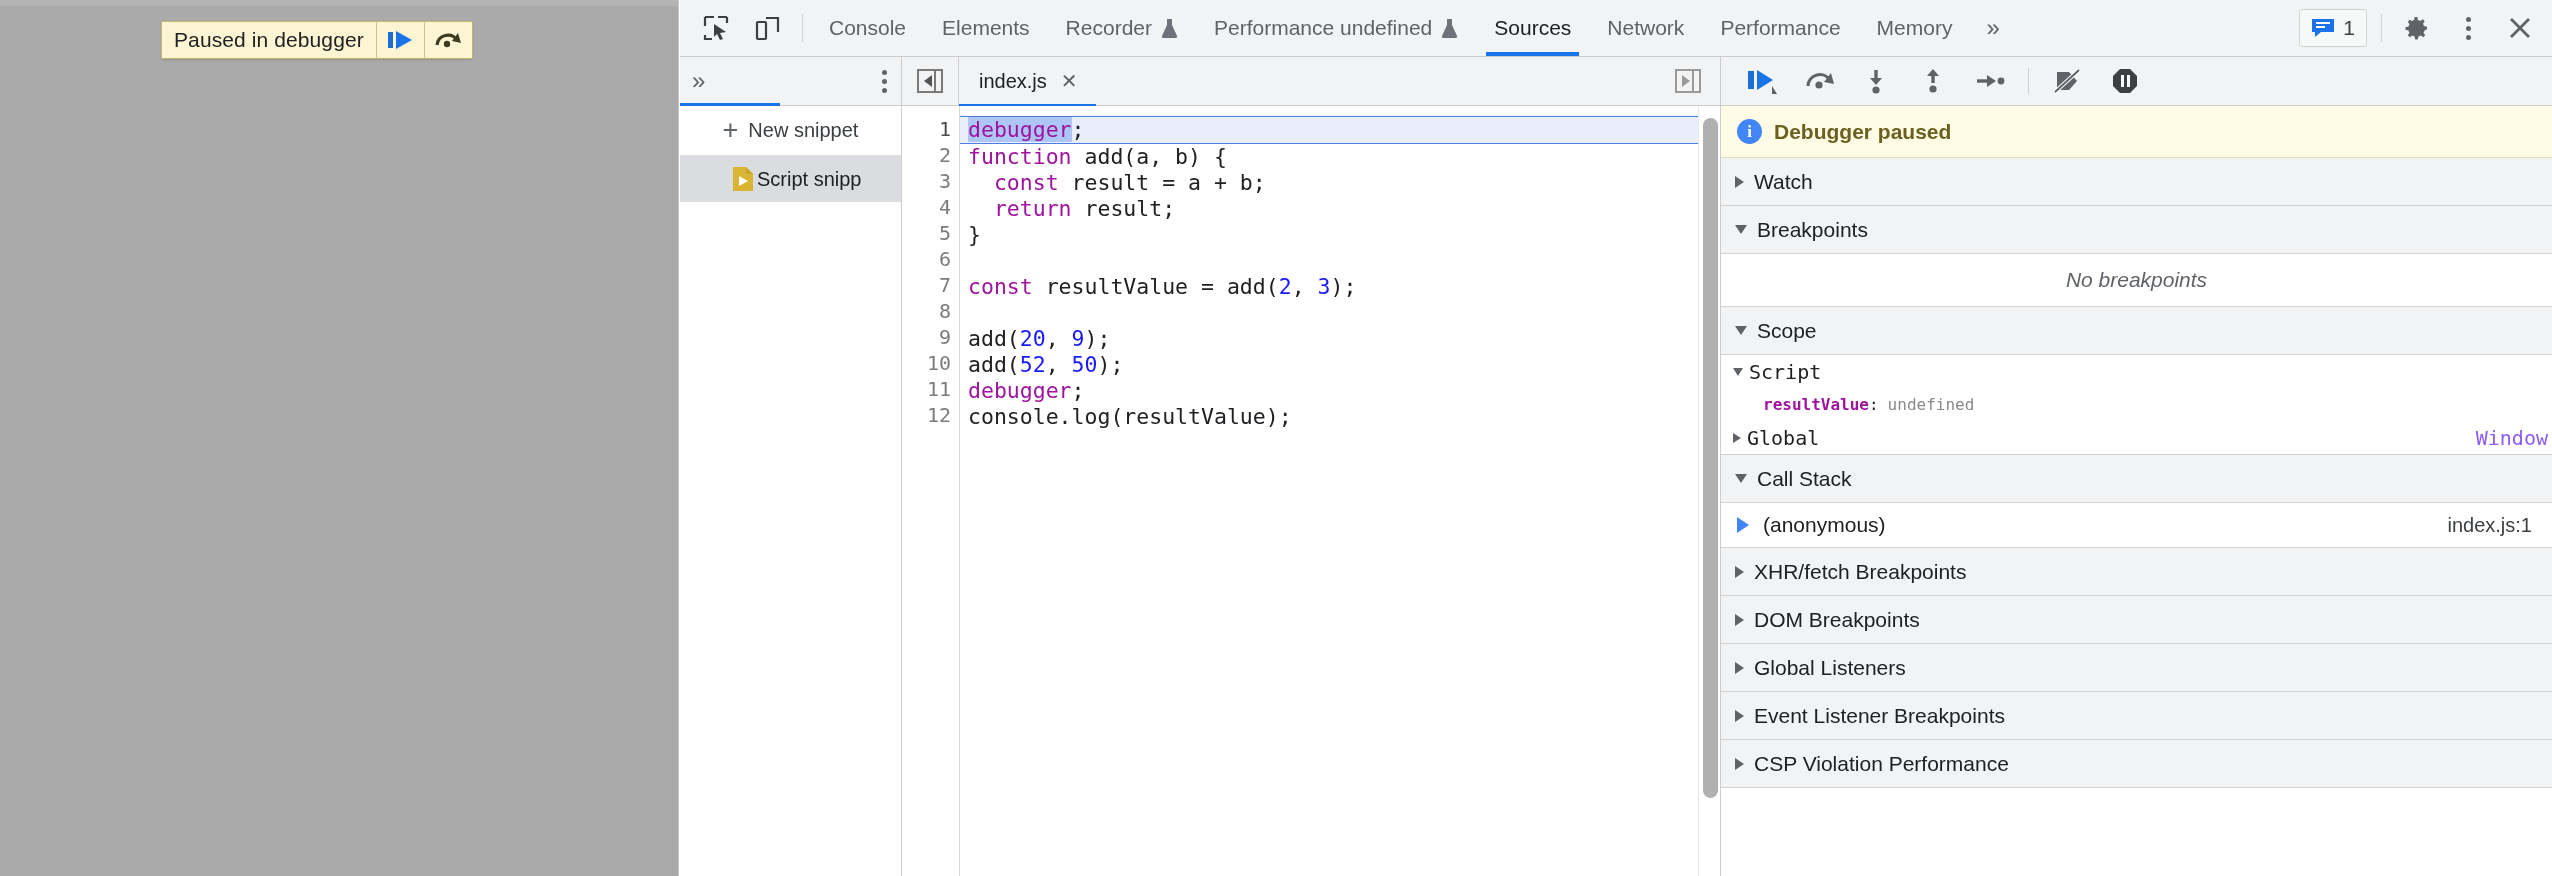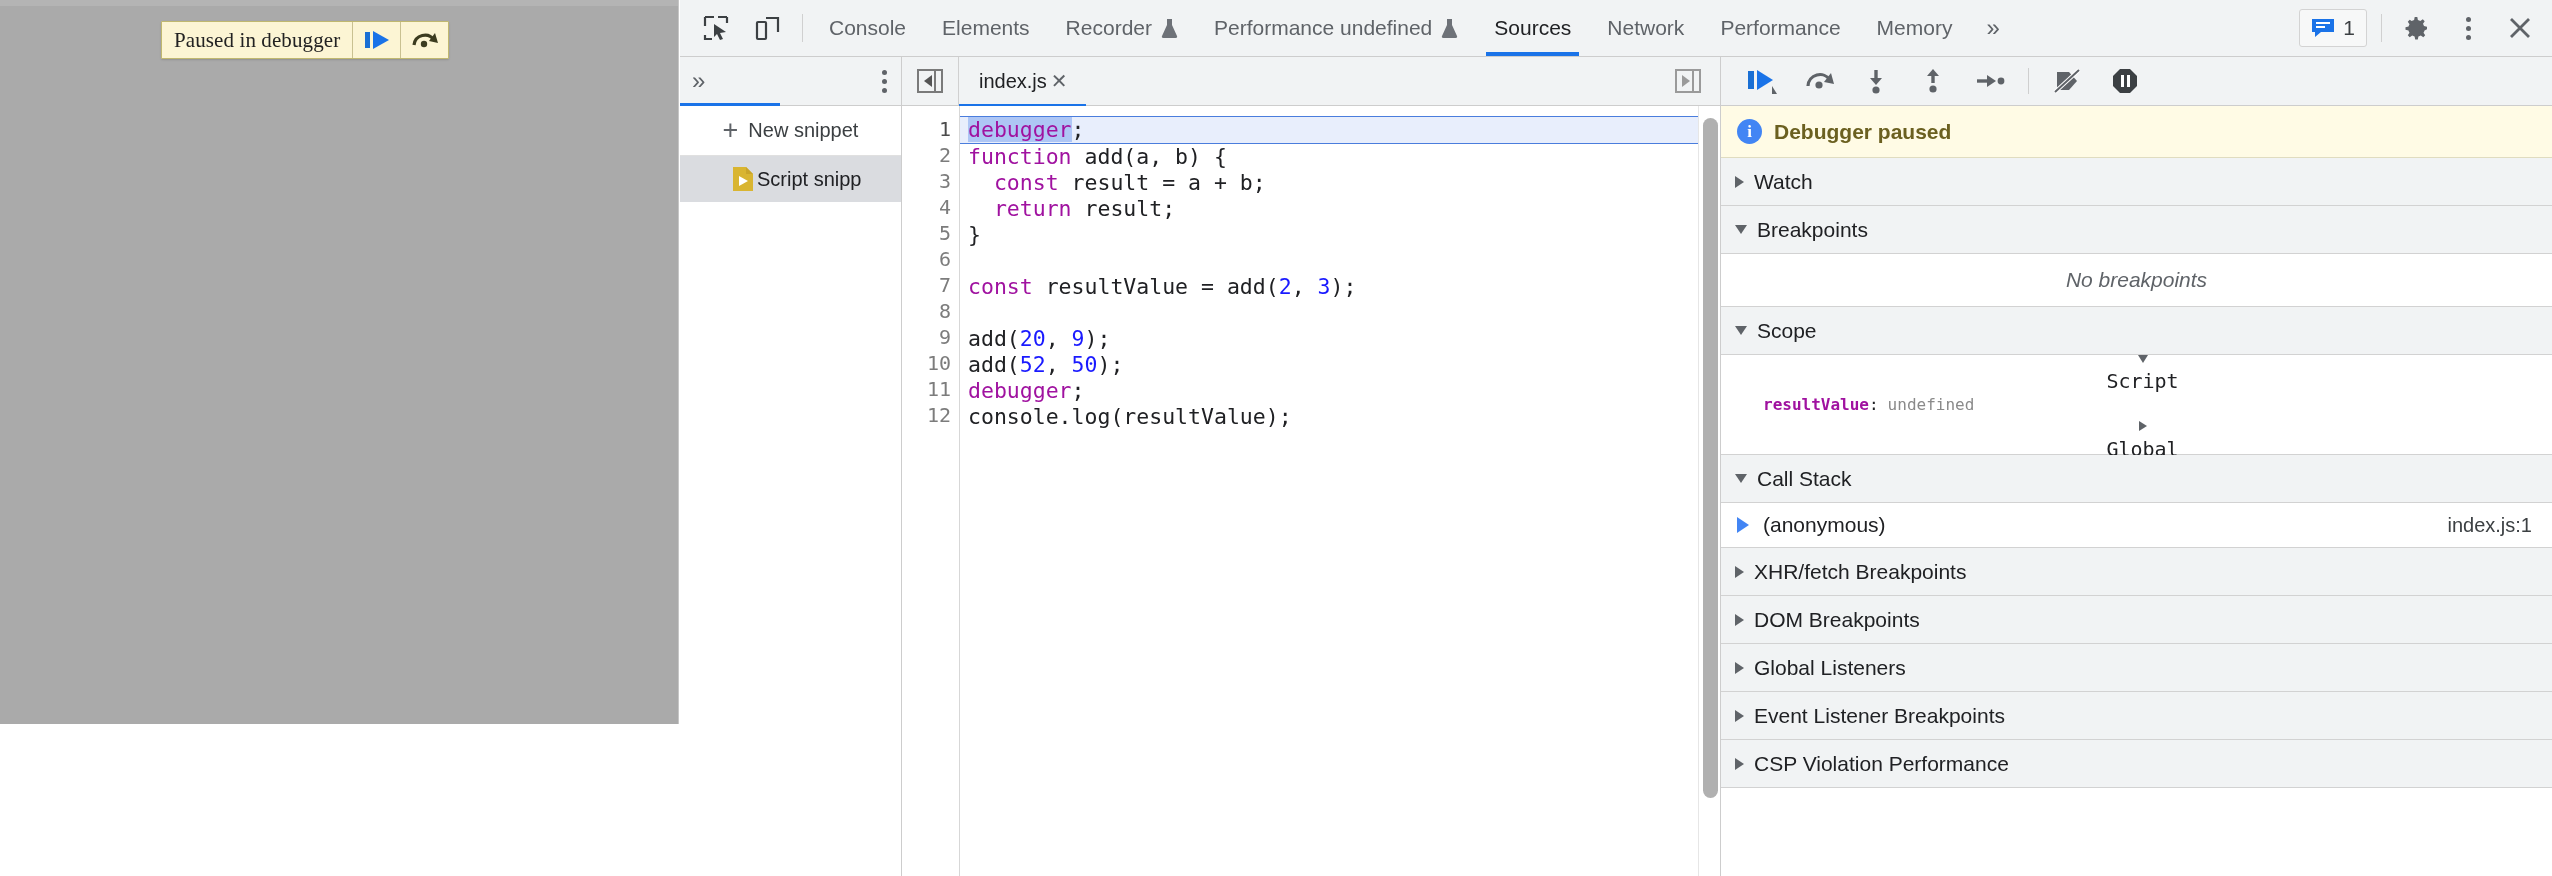--- a/index.html
+++ b/index.html
@@ -6,24 +6,23 @@
   html, body {
     width: 2552px; height: 876px;
     overflow: hidden;
     font-family: "Liberation Sans", sans-serif;
     background: #ffffff;
   }
   #root { position: relative; width: 2552px; height: 876px; }
 
   
   .page-viewport {
-    position: absolute; left: 0; top: 0; width: 679px; height: 724px;
+    position: absolute; left: 0; top: 0; width: 679px; height: 876px;
     background: #aaaaaa;
     border-right: 1px solid #c6c6c6;
-    font-family: Liberation Serif, serif;
   }
   .page-viewport .top-strip {
     position: absolute; left:0; top:0; width:100%; height:6px; background:#b4b4b4;
   }
   .paused-banner {
     position: absolute; left: 161px; top: 21px;
     height: 38px;
     display: flex; align-items: center;
     background: #fcf5d4;
     border: 1px solid #c0b86f;
@@ -138,21 +137,21 @@
   .editor-toolbar {
     height: 49px; flex: 0 0 49px; background: #f1f3f4;
     border-bottom: 1px solid #cdcdcd;
     display: flex; align-items: center; position: relative;
   }
   .panel-toggle {
     width: 56px; display: flex; align-items: center; justify-content: center; cursor: pointer;
   }
   .vsep { width: 1px; height: 49px; background: #d0d0d0; }
   .file-tab {
-    display: flex; align-items: center; gap: 4px;
+    display: flex; align-items: center; gap: 14px;
     padding: 0 18px 0 20px; height: 49px;
     font-size: 20px; color: #202124; cursor: pointer; position: relative;
     background: #f1f3f4;
   }
   .file-tab::after {
     content:""; position:absolute; left:0; right:0; bottom:-1px; height:3px; background:#1a73e8;
   }
   .file-tab .x { font-size: 20px; color: #5f6368; cursor: pointer; }
   .editor-toolbar .right-toggle { margin-left: auto; padding-right: 18px; display: flex; align-items: center; cursor: pointer; }
 
@@ -244,21 +243,20 @@
   .section-body { background: #ffffff; border-bottom: 1px solid #d2d2d2; }
   .empty-note {
     height: 52px; display: flex; align-items: center; justify-content: center;
     font-size: 21px; font-style: italic; color: #5f6368;
   }
   .scope-row {
     display: flex; align-items: center; gap: 6px;
     height: 33px; padding-left: 12px;
     font-family: "DejaVu Sans Mono", monospace; font-size: 20px; color: #202124;
     cursor: pointer;
-    flex-direction: column;
   }
   .scope-row .mono-name { }
   .scope-row .right-val { margin-left: auto; padding-right: 4px; color: #8b5cf6; }
   .scope-child {
     display: flex; align-items: center; height: 33px; padding-left: 42px;
     font-family: "DejaVu Sans Mono", monospace; font-size: 16px;
     cursor: pointer;
   }
   .scope-child .vname { color: #a012a0; font-weight: bold; }
   .scope-child .vcolon { color: #202124; }

